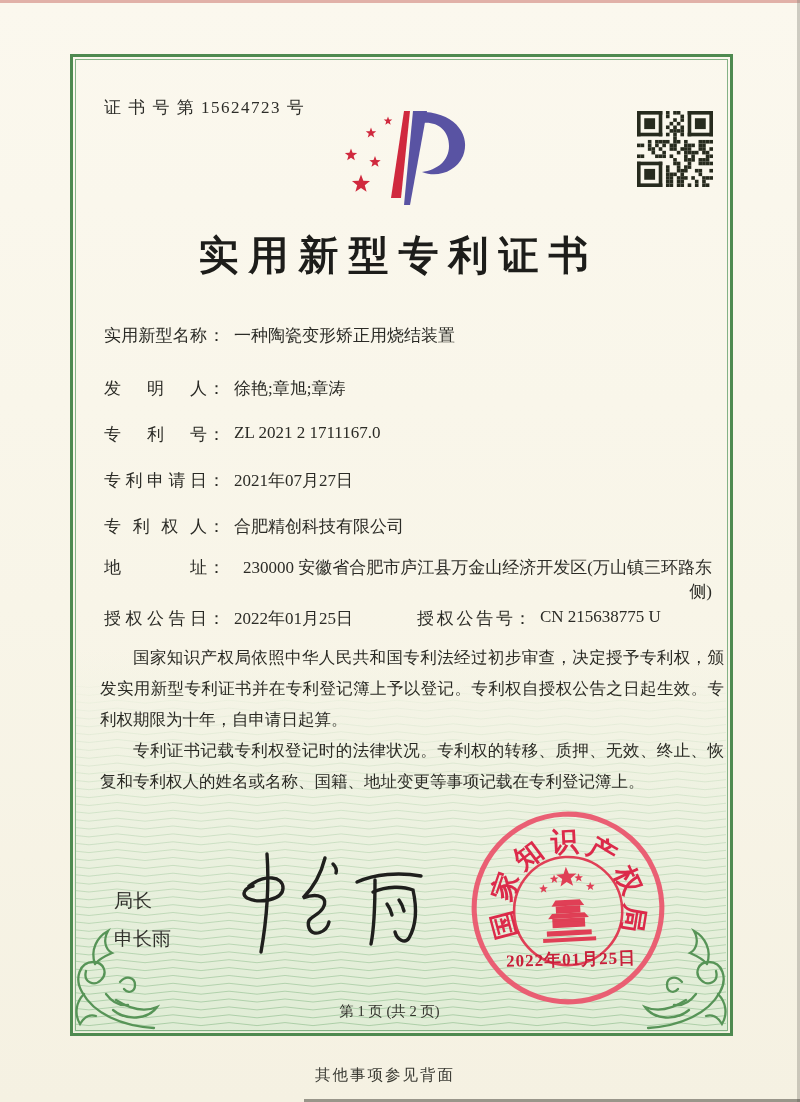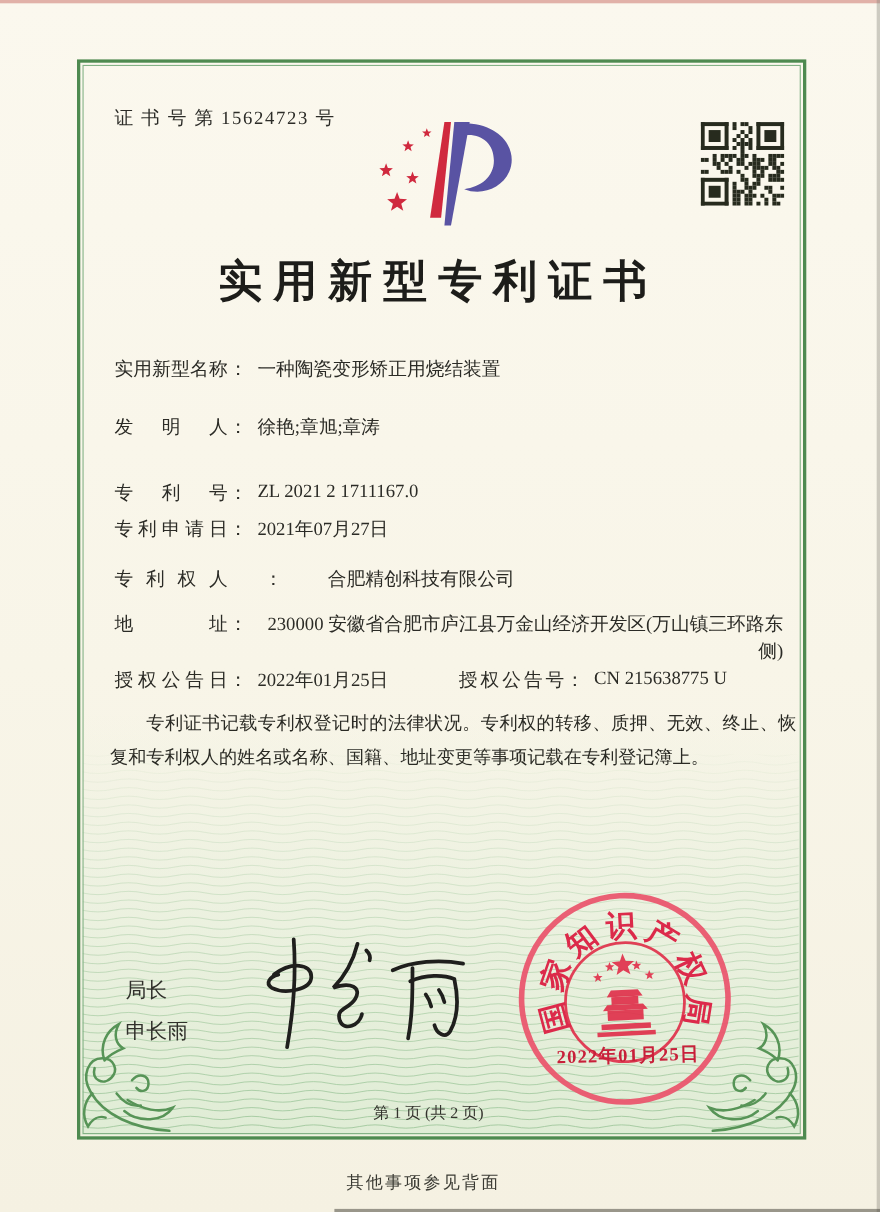--- a/index.html
+++ b/index.html
@@ -27,22 +27,22 @@
   .cert-no{position:absolute;left:104px;top:96px;font-size:17px;letter-spacing:1.5px;color:#2c2c28;}
   .logo{position:absolute;left:325px;top:108px;}
   .qr{position:absolute;left:637px;top:111px;}
   .title{position:absolute;left:70px;top:228px;width:657px;text-align:center;
     font-size:40px;font-weight:600;letter-spacing:10px;color:#1d1d1a;}
   
   .row{position:absolute;left:104px;right:70px;font-size:17px;display:flex;align-items:flex-start;}
   .lbl{width:103px;flex:0 0 103px;text-align:justify;text-align-last:justify;color:#2b2b26;}
   .colon{margin-left:1px;color:#2b2b26;}
   .val{margin-left:9px;color:#2b2b26;text-align:right;}
-  .row-name{top:324px;} .row-inventor{top:377px;} .row-patno{top:423px;margin-top:14px;}
-  .row-appdate{top:469px;} .row-patentee{top:515px;gap:32px;}
+  .row-name{top:324px;} .row-inventor{top:377px;} .row-patno{top:423px;}
+  .row-appdate{top:469px;} .row-patentee{top:515px;}
   .row-address{top:556px;} .row-address .val{width:478px;line-height:24px;}
   .row-grant{top:607px;}
   .grant2{margin-left:64px;display:flex;}
   .grant2 .lbl{width:96px;flex:0 0 96px;}
   
   .body-text{position:absolute;left:100px;right:76px;top:642px;
     font-size:16.5px;line-height:31px;color:#2a2a24;text-align:justify;}
   .body-text p{margin:0;text-indent:2em;}
   
   .commissioner{position:absolute;left:114px;top:882px;font-family:"Liberation Sans","DejaVu Sans",sans-serif;
@@ -331,20 +331,21 @@
       <span class="colon">：</span>
     <span class="val">2022年01月25日</span>
     <span class="grant2">
       <span class="lbl">授权公告号</span>
         <span class="colon">：</span>
       <span class="val">CN 215638775 U</span>
     </span>
   </div>
 
   <div class="body-text">
+    <p>国家知识产权局依照中华人民共和国专利法经过初步审查，决定授予专利权，颁发实用新型专利证书并在专利登记簿上予以登记。专利权自授权公告之日起生效。专利权期限为十年，自申请日起算。</p>
     <p>专利证书记载专利权登记时的法律状况。专利权的转移、质押、无效、终止、恢复和专利权人的姓名或名称、国籍、地址变更等事项记载在专利登记簿上。</p>
   </div>
 
   <div class="commissioner">
     <div>局长</div>
     <div>申长雨</div>
   </div>
 
   <svg class="signature" width="210" height="110" viewBox="0 0 210 110">
     <g fill="none" stroke="#1f1f1d" stroke-width="3.4" stroke-linecap="round">

